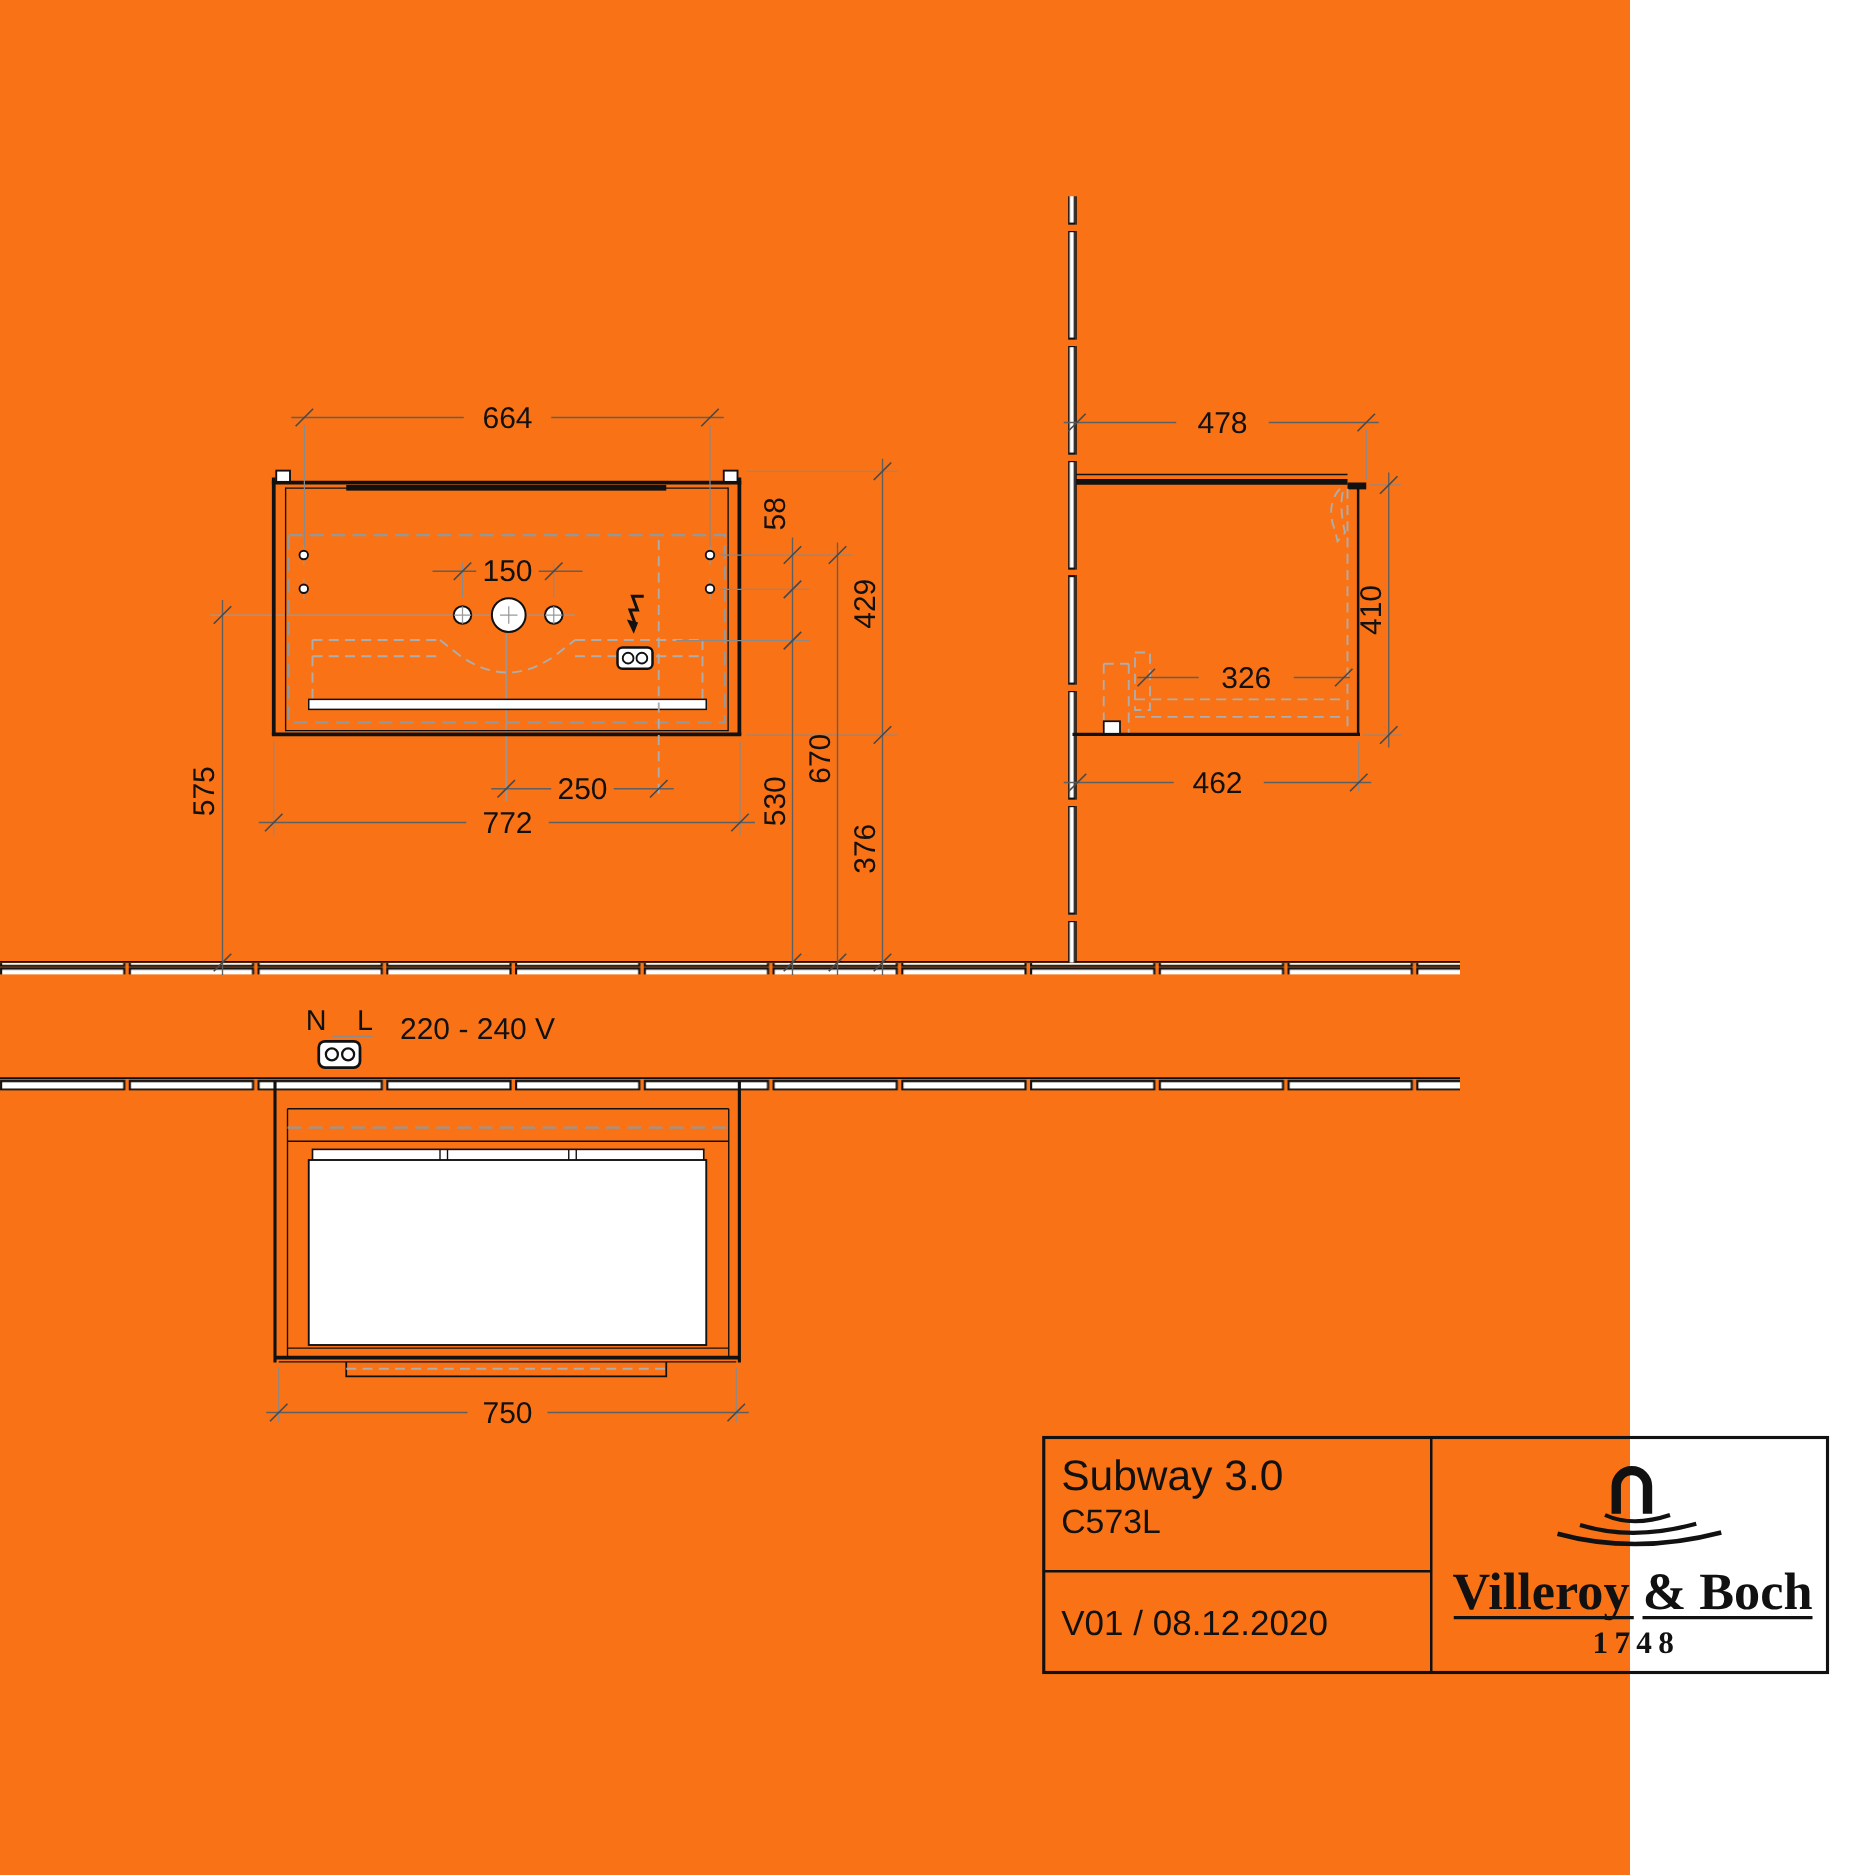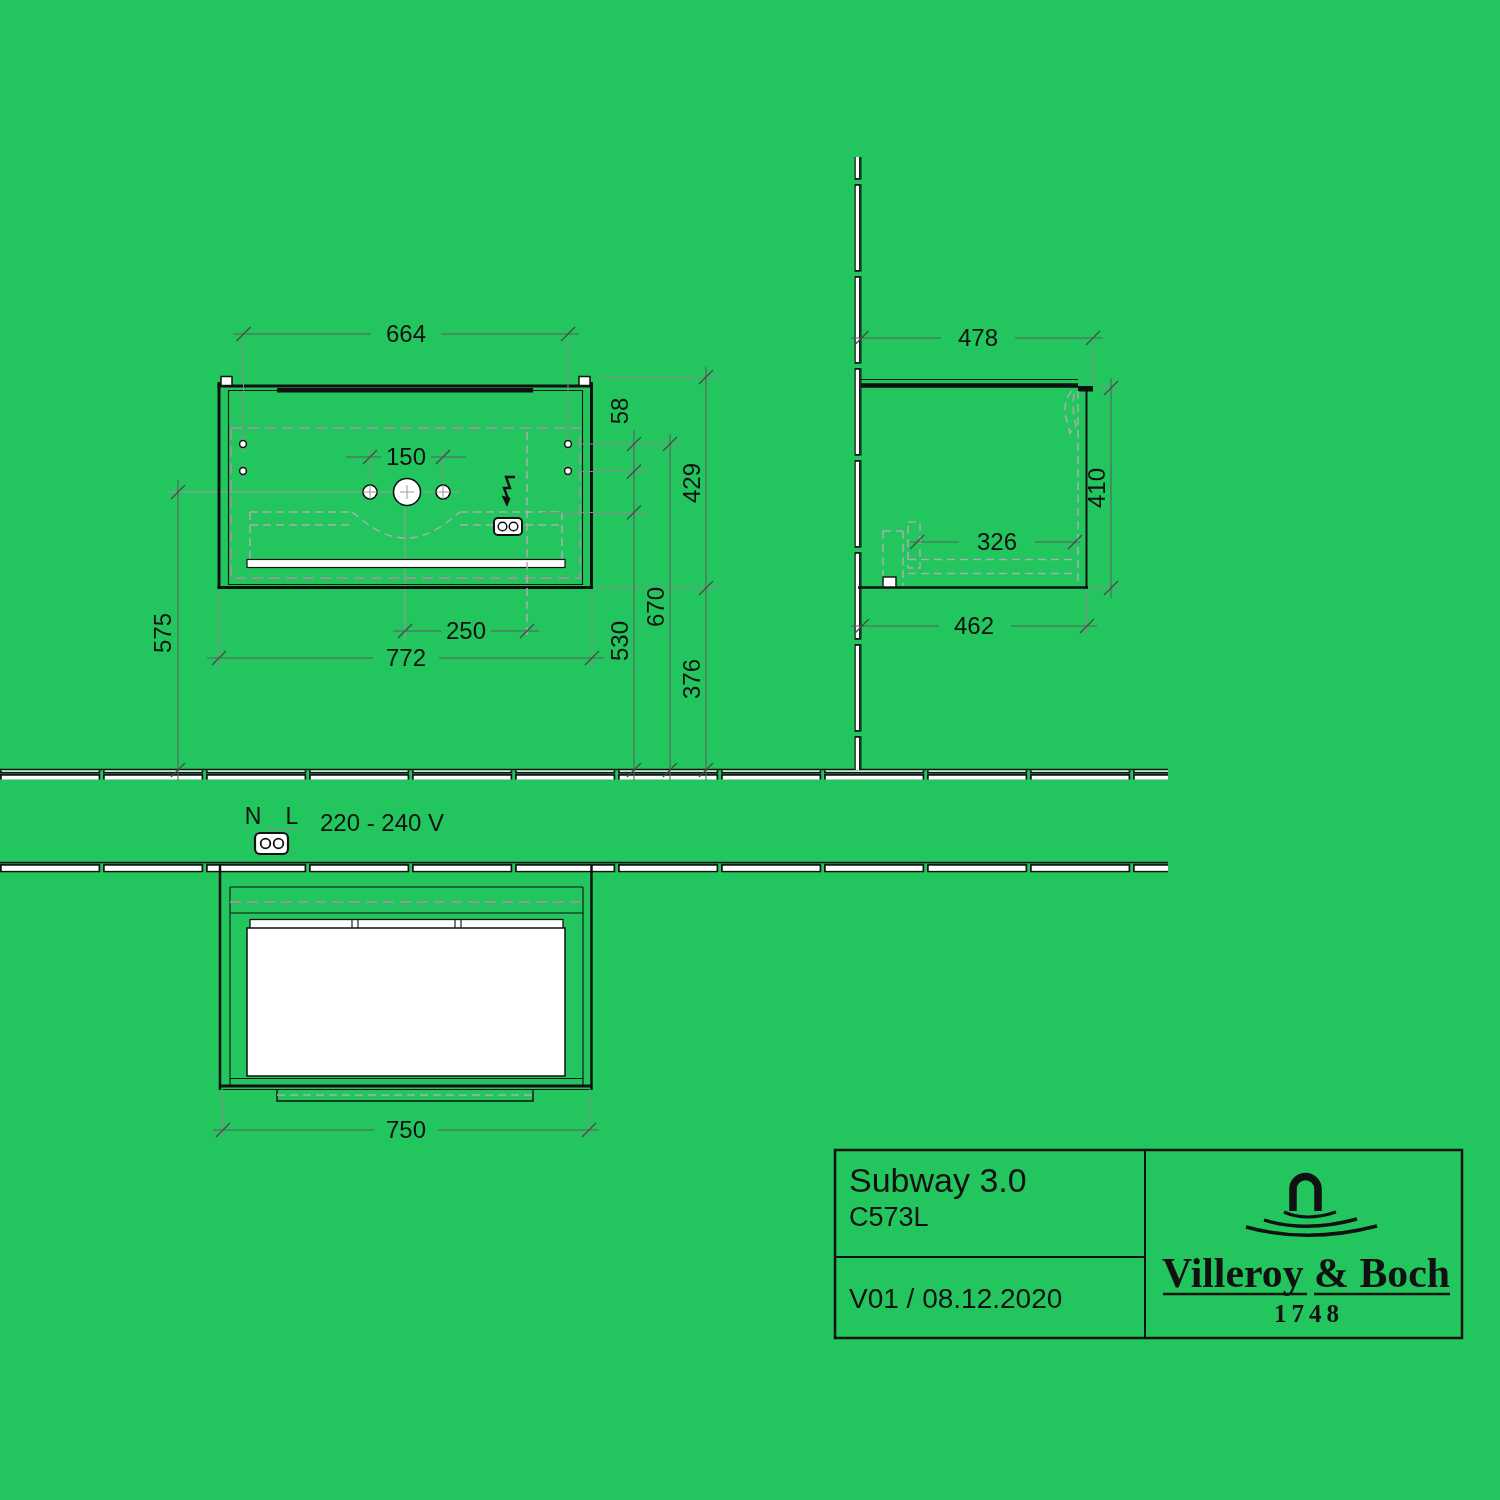--- a/index.html
+++ b/index.html
@@ -1,16 +1,16 @@
 <!DOCTYPE html>
 <html><head>
 <meta charset="utf-8">
 <style>
   html,body{margin:0;padding:0;background:#ffffff;}
-  .page{width:1500px;height:1500px;position:relative;background:#22c55e;}
+  .page{width:1304px;height:1500px;position:relative;background:#f97316;}
   svg{display:block;}
   .ln{stroke:#111;fill:none;}
   .wh{fill:#fff;stroke:#111;}
   .solidfill{fill:#111;stroke:none;}
   .dash{stroke:#979797;stroke-dasharray:11 6;stroke-width:1.8;fill:none;}
   .dashlt{stroke:#adadad;stroke-dasharray:8 5;stroke-width:1.5;fill:none;}
   .ext{stroke:#8a8a8a;stroke-width:1;fill:none;}
   .cl{stroke:#9a9a9a;stroke-width:1;fill:none;}
   .dimln{stroke:#5f5f5f;stroke-width:1.1;fill:none;}
   .tick{stroke:#4a4a4a;stroke-width:1.4;fill:none;}

